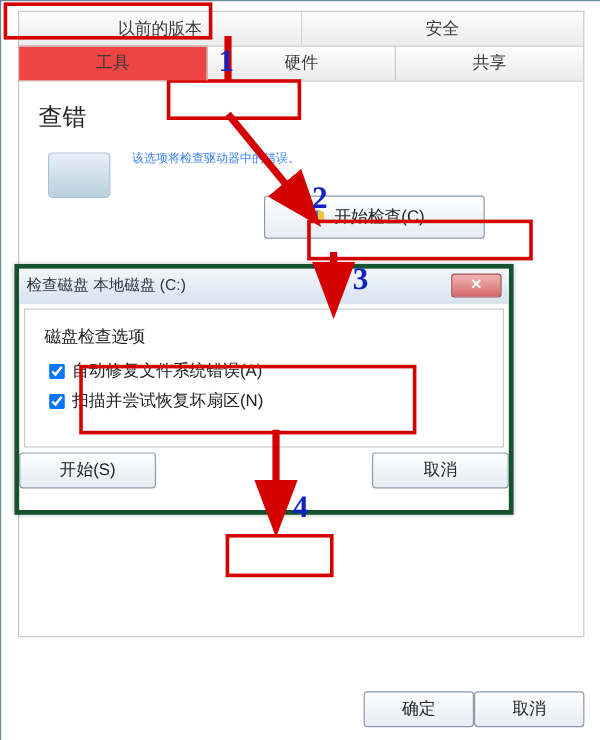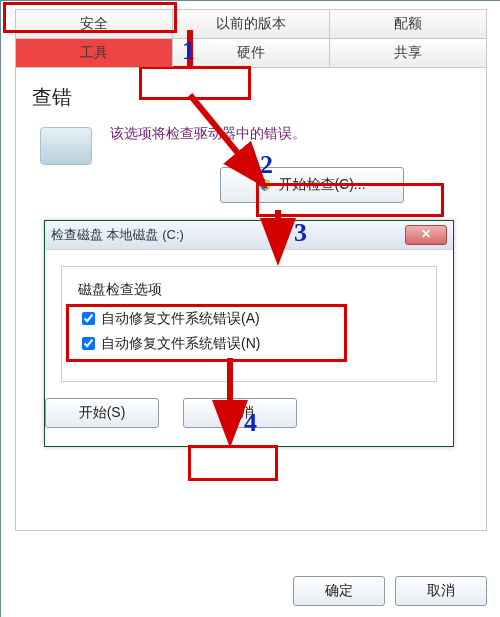--- a/index.html
+++ b/index.html
@@ -11,50 +11,49 @@
 .tabs{padding:8px 14px 0 14px}
 .tabrow{display:flex}
 .tab{flex:1;text-align:center;border:1px solid #c8c8c8;border-bottom:none;padding:5px 0;background:linear-gradient(#fdfdfd,#ececec);color:#3a3a3a;font-size:14px;cursor:pointer}
 .tab+.tab{border-left:none}
 .tab.active{background:#ef4444;position:relative;z-index:2}
 .panel{border:1px solid #c8c8c8;margin:0 14px;padding:16px;background:#fff;min-height:430px;position:relative}
 .grp-title{font-size:20px;margin-bottom:8px}
 .err-row{display:flex;align-items:flex-start;padding:6px 0 0 0}
 .drive-icon{width:50px;height:36px;background:linear-gradient(#e7f0f7,#b9cfdd);border:1px solid #a8bfcf;border-radius:4px;margin:2px 18px 0 8px}
 .err-text{flex:1}
-.err-desc{margin-bottom:24px;font-size:14px;color:#701a75}
+.err-desc{margin-bottom:24px;font-size:10px;color:#3b82f6}
 .btn{display:inline-flex;align-items:center;justify-content:center;border:1px solid #8c9baa;border-radius:3px;background:linear-gradient(#fefefe,#e6ecf2);padding:4px 16px;font-size:14px;color:#222;cursor:pointer;min-width:150px;height:26px}
 .btn .shield{width:14px;height:14px;margin-right:6px;display:inline-block}
 .btn .shield svg{width:14px;height:14px}
 .chk-btn{margin-left:110px}
-.dlg{position:absolute;left:44px;top:220px;width:408px;border:1px solid #14532d;background:#fff;box-shadow:0 0 4px rgba(0,0,0,.25)}
+.dlg{position:absolute;left:12px;top:220px;width:408px;border:4px solid #14532d;background:#fff;box-shadow:0 0 4px rgba(0,0,0,.25)}
 .dlg .titlebar{background:linear-gradient(#f3f7fb,#d9e4ef)}
 .dlg .close2{width:40px;height:18px;border:1px solid #a34a4a;border-radius:3px;background:linear-gradient(#f3b2b2,#d46a6a);text-align:center;font-size:12px;color:#fff;font-weight:bold;line-height:16px;cursor:pointer}
-.dlg-body{margin:16px;border:1px solid #ccc;padding:14px 16px 22px 16px}
+.dlg-body{margin:4px;border:1px solid #ccc;padding:14px 16px 22px 16px}
 .dlg-body .hdr{font-size:14px;margin-bottom:10px}
-.chk{display:flex;align-items:center;margin:6px 0;font-size:14px}
+.chk{display:flex;margin:6px 0;font-size:14px}
 .chk input{margin-right:6px}
-.dlg-btns{display:flex;justify-content:flex-start;gap:24px;padding:0 0 18px 0}
+.dlg-btns{display:flex;justify-content:space-between;gap:24px;padding:0 0 18px 0}
 .dlg-btns .btn{min-width:84px;height:28px;padding:0 14px}
-.bottom-btns{position:absolute;right:14px;bottom:12px;display:flex;gap:10px}
+.bottom-btns{position:absolute;right:14px;bottom:12px;display:flex;}
 .bottom-btns .btn{min-width:70px;height:28px;padding:0 10px}
 .red-box{position:absolute;border:3px solid #d40000;pointer-events:none}
 .arrow{position:absolute;pointer-events:none}
 .ann-num{position:absolute;font-family:"Comic Sans MS",cursive;font-size:26px;font-weight:bold;color:#1022bf;pointer-events:none}
 </style>
 </head>
 <body>
 
 <div class="props">
 
   <div class="tabs">
     <div class="tabrow">
+      <div class="tab">以前的版本</div>
       <div class="tab">安全</div>
-      <div class="tab">以前的版本</div>
-      <div class="tab">配额</div>
     </div>
     <div class="tabrow">
       <div class="tab active">工具</div>
       <div class="tab">硬件</div>
       <div class="tab">共享</div>
     </div>
   </div>
 
   <div class="panel">
     <div class="grp-title">查错</div>
@@ -87,21 +86,21 @@
     <span class="close2">✕</span>
   </div>
   <div class="dlg-body">
     <div class="hdr">磁盘检查选项</div>
     <label class="chk">
       <input type="checkbox" checked="" style="">
       <span>自动修复文件系统错误(A)</span>
     </label>
     <label class="chk">
       <input type="checkbox" checked="" style="">
-      <span>自动修复文件系统错误(N)</span>
+      <span>扫描并尝试恢复坏扇区(N)</span>
     </label>
   </div>
   <div class="dlg-btns">
     <div class="btn">开始(S)</div>
     <div class="btn">取消</div>
   </div>
 </div>
 
 <div class="red-box" style="left:3px;top:2px;width:168px;height:25px"></div>
 <div class="red-box" style="left:139px;top:66px;width:106px;height:28px"></div>

